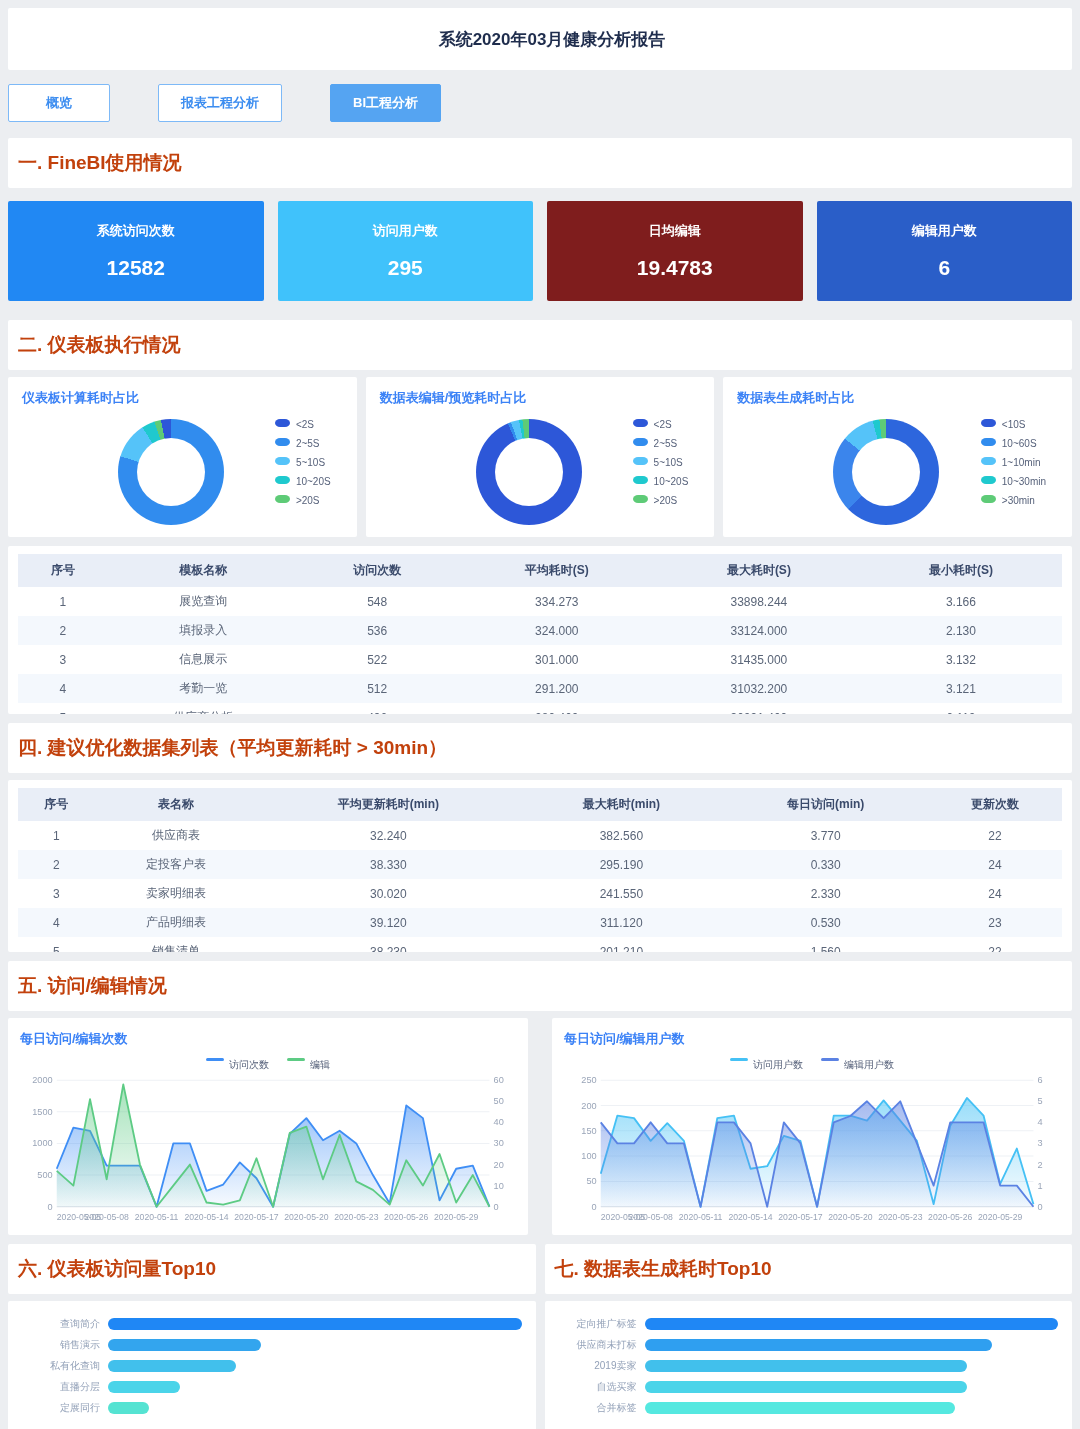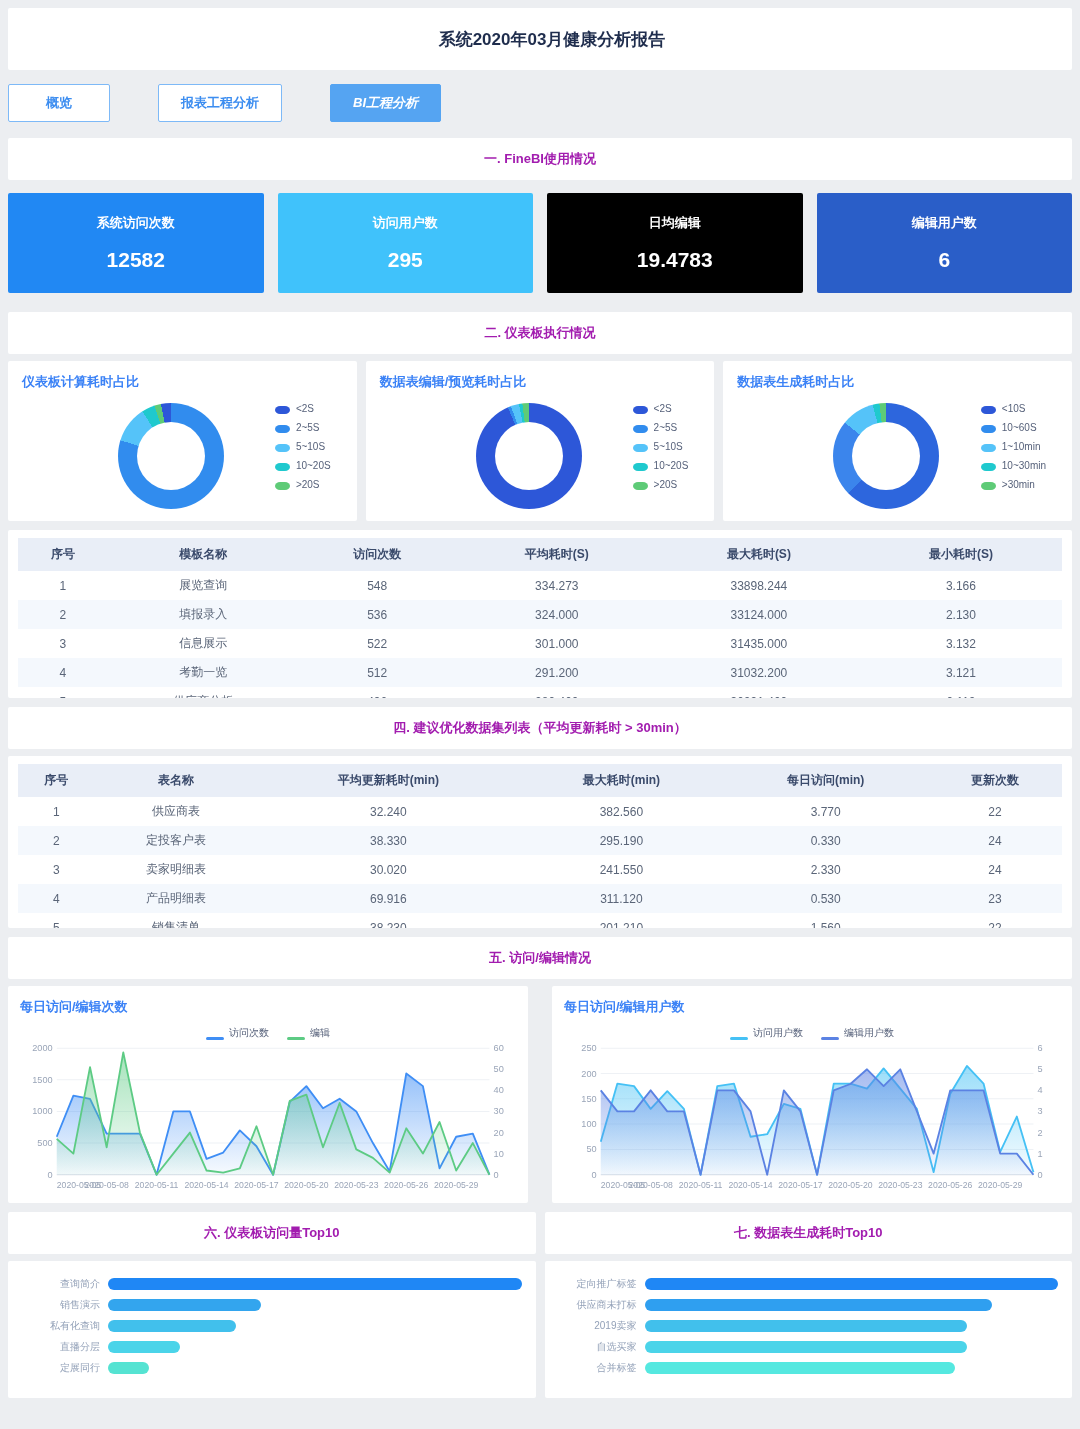--- a/index.html
+++ b/index.html
@@ -8,43 +8,43 @@
   .band { background:#fff; border-radius:2px;padding-left:24px; }
 
   
   .report-header { height:62px; display:flex; align-items:center; justify-content:center; margin-bottom:14px; }
   .report-title { font-size:17px; font-weight:bold; color:#1f2d4d; }
 
   
   .tabs { display:flex; gap:48px; margin:0 0 16px 0; }
   .tab { min-width:102px; padding:9px 22px; text-align:center; font-size:13px; font-weight:bold;
          background:#fff; border:1px solid #7db9f7; color:#3c8df0; cursor:pointer; border-radius:2px;}
-  .tab.active { background:#55a4f2; border-color:#55a4f2; color:#fff;font-style:italic; }
+  .tab.active { background:#55a4f2; border-color:#55a4f2; color:#fff; }
 
   
   .sec-title-band { padding:12px 10px; margin-bottom:7px; }
-  .sec-title { font-size:13px; font-weight:bold; color:#a21caf;text-align:center; }
+  .sec-title { font-size:19px; font-weight:bold; color:#c2410c; }
   .section { margin-bottom:9px; }
 
   
   .kpi-row { display:flex; gap:14px; padding:6px 0 10px 0; }
   .kpi { flex:1; height:100px; border-radius:2px; color:#fff; display:flex; flex-direction:column;
          align-items:center; justify-content:center; gap:16px; }
   .kpi-label { font-size:13px; font-weight:bold; }
   .kpi-value { font-size:21px; font-weight:bold; }
 
   
   .donut-row { display:flex; gap:9px; }
   .donut-card { flex:1; background:#fff; border-radius:2px; padding:12px 14px; height:160px; position:relative;}
   .card-title { font-size:13px; font-weight:bold; color:#3b82f6; }
   .donut-wrap { position:absolute; left:110px; top:42px; width:106px; height:106px; }
   .donut { width:106px; height:106px; border-radius:50%; }
   .donut-hole { position:absolute; left:19px; top:19px; width:68px; height:68px; border-radius:50%; background:#fff; }
   .donut-legend { position:absolute; right:26px; top:42px; display:flex; flex-direction:column; gap:8px; }
-  .legend-item { display:flex; align-items:flex-end; gap:6px; cursor:pointer; }
+  .legend-item { display:flex; align-items:flex-start; gap:6px; cursor:pointer; }
   .legend-swatch { width:15px; height:8px; border-radius:5px / 4px; }
   .legend-label { font-size:10px; color:#56617a; }
 
   
   .table-card { padding:8px 10px 0 10px; }
   .clip3 { max-height:168px; overflow:hidden; }
   .clip4 { max-height:172px; overflow:hidden; }
   table.rpt { width:100%; border-collapse:collapse; }
   table.rpt th { background:#e9eef7; color:#3a4a6b; font-size:12px; font-weight:bold; padding:8px 4px; text-align:center;}
   table.rpt td { color:#5a6578; font-size:12px; padding:6px 4px; text-align:center; }
@@ -90,21 +90,21 @@
     </div>
     <div class="kpi-row">
         <div class="kpi" style="background: rgb(33, 136, 243);">
           <div class="kpi-label">系统访问次数</div>
           <div class="kpi-value">12582</div>
         </div>
         <div class="kpi" style="background: rgb(64, 194, 251);">
           <div class="kpi-label">访问用户数</div>
           <div class="kpi-value">295</div>
         </div>
-        <div class="kpi" style="background: #000000; align-items: center;">
+        <div class="kpi" style="background: #7f1d1d; align-items: center;">
           <div class="kpi-label">日均编辑</div>
           <div class="kpi-value">19.4783</div>
         </div>
         <div class="kpi" style="background: rgb(42, 94, 200);">
           <div class="kpi-label">编辑用户数</div>
           <div class="kpi-value">6</div>
         </div>
       </div>
   </div>
 
@@ -299,21 +299,21 @@
               <td>3</td>
               <td>卖家明细表</td>
               <td>30.020</td>
               <td>241.550</td>
               <td>2.330</td>
               <td>24</td>
             </tr>
             <tr>
               <td>4</td>
               <td>产品明细表</td>
-              <td>69.916</td>
+              <td>39.120</td>
               <td>311.120</td>
               <td>0.530</td>
               <td>23</td>
             </tr>
             <tr>
               <td>5</td>
               <td>销售清单</td>
               <td>38.230</td>
               <td>201.210</td>
               <td>1.560</td>

